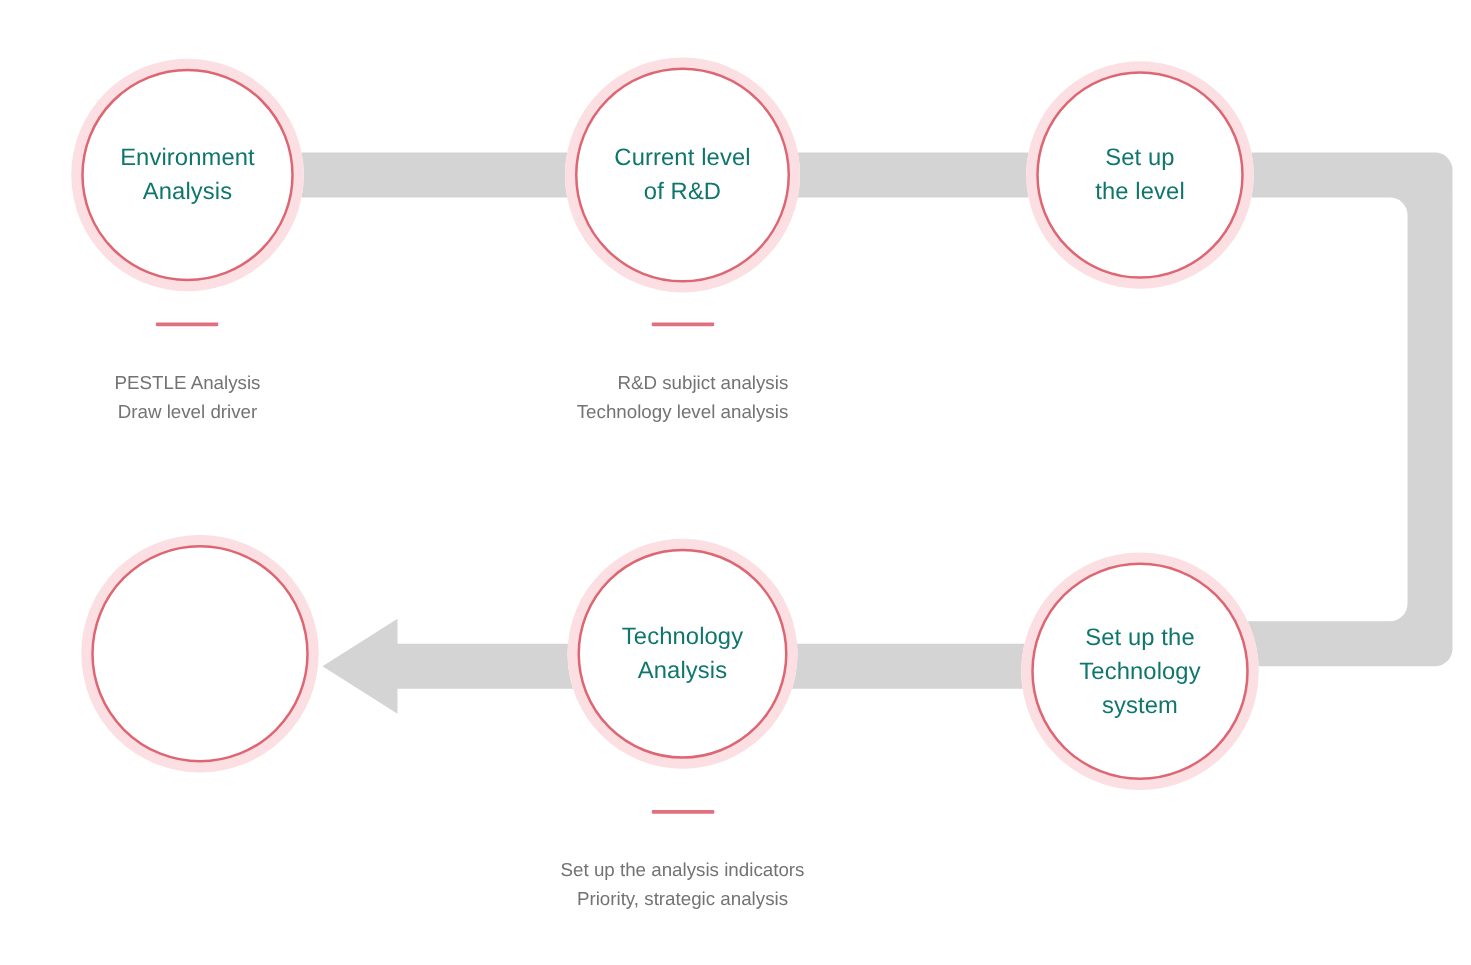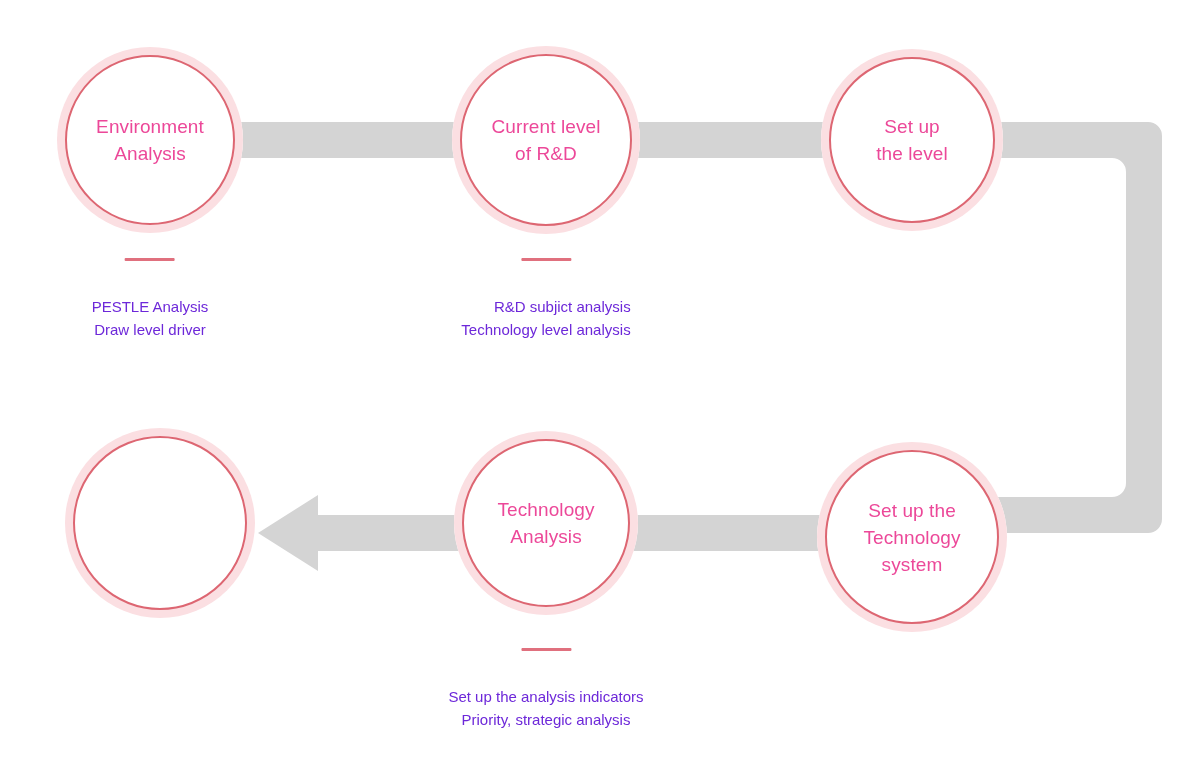--- a/index.html
+++ b/index.html
@@ -50,21 +50,21 @@
     position: absolute;
     left: 8px; top: 8px; right: 8px; bottom: 8px;
     border-radius: 50%;
     background: #ffffff;
     border: 2px solid #dd6672;
     box-sizing: border-box;
   }
   .node .node-label {
     position: relative;
     z-index: 3;
-    color: #ec4899;
+    color: #0f766e;
     font-size: 19px;
     line-height: 27px;
     letter-spacing: 0.1px;
     padding: 0 14px;
   }
 
   
   .caption {
     position: absolute;
     z-index: 2;
@@ -72,21 +72,21 @@
     transform: translateX(-50%);
   }
   .caption .divider {
     width: 50px;
     height: 3px;
     background: #e0707e;
     margin: 0 auto 34px auto;
     border-radius: 1px;
   }
   .caption .cap-line {
-    color: #6d28d9;
+    color: #737373;
     font-size: 15px;
     line-height: 23px;
     white-space: nowrap;
   }
 </style>
 </head>
 <body>
 
 <div id="stage">
 

